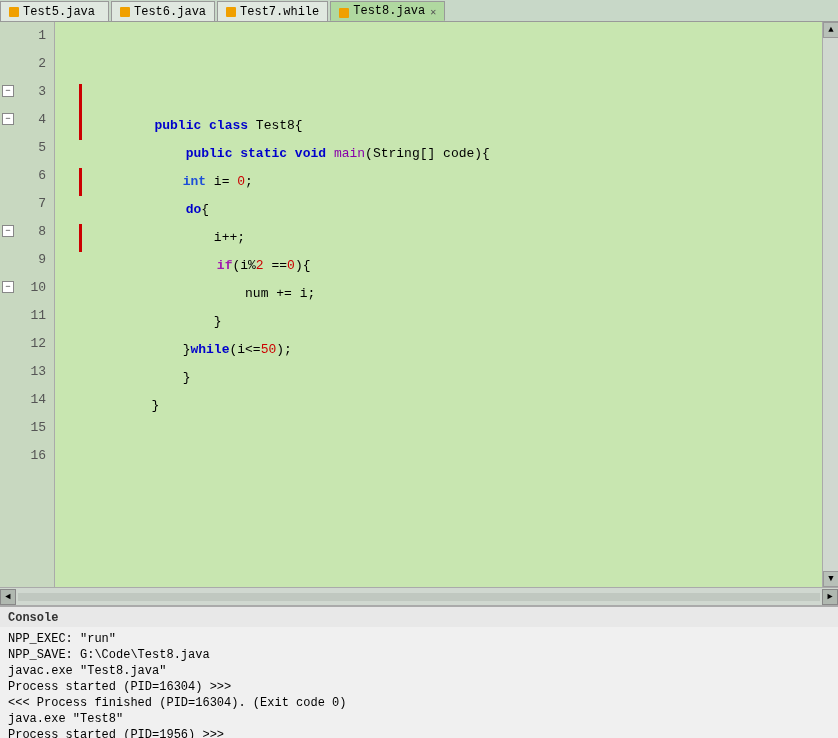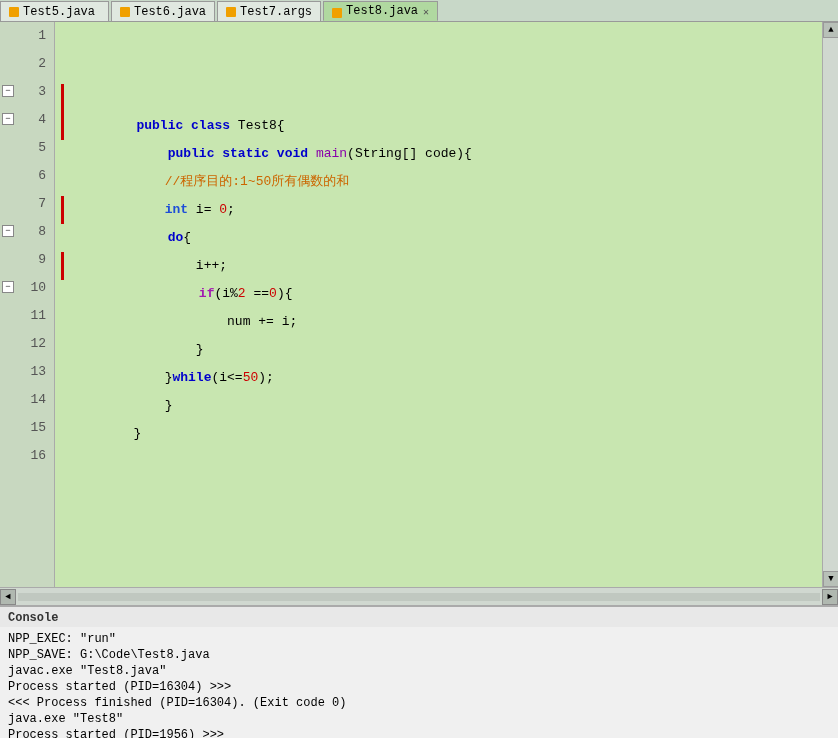--- a/index.html
+++ b/index.html
@@ -75,20 +75,21 @@
       font-size: 13px;
       position: relative;
     }
 
     
     .code-area {
       flex: 1;
       padding: 6px;
       overflow: hidden;
       position: relative;
+      margin-left: 18px;
     }
     .code-line {
       height: 28px;
       line-height: 28px;
       padding-left: 10px;
       white-space: pre;
       font-size: 13px;
       position: relative;
     }
 
@@ -224,21 +225,21 @@
     <span class="tab-icon"></span>
     <span>Test5.java</span>
     <span class="tab-close"></span>
   </div>
   <div class="tab">
     <span class="tab-icon"></span>
     <span>Test6.java</span>
   </div>
   <div class="tab">
     <span class="tab-icon"></span>
-    <span>Test7.args</span>
+    <span>Test7.while</span>
   </div>
   <div class="tab active">
     <span class="tab-icon"></span>
     <span>Test8.java</span>
     <span class="tab-close">✕</span>
   </div>
 </div>
 
 <div class="editor-wrapper">
 
@@ -282,23 +283,20 @@
       <div class="code-line"></div>
 
       <div class="code-line red-border">
         <span class="kw-blue">public </span><span class="kw-class">class </span><span class="normal">Test8{</span>
       </div>
 
       <div class="code-line red-border">
         <span style="color:#000">    </span><span class="kw-blue">public </span><span class="kw-static">static </span><span class="kw-void">void </span><span class="method">main</span><span class="normal">(String[] code){</span>
       </div>
 
-      <div class="code-line">
-        <span style="color:#000">    </span><span class="comment">//程序目的:1~50所有偶数的和</span>
-      </div>
 
       <div class="code-line">
         <span style="color:#000">    </span><span class="kw-int">int </span><span class="normal">i= </span><span class="number">0</span><span class="normal">;</span>
       </div>
 
 
       <div class="code-line red-border">
         <span style="color:#000">    </span><span class="kw-do">do</span><span class="normal">{</span>
       </div>
 

